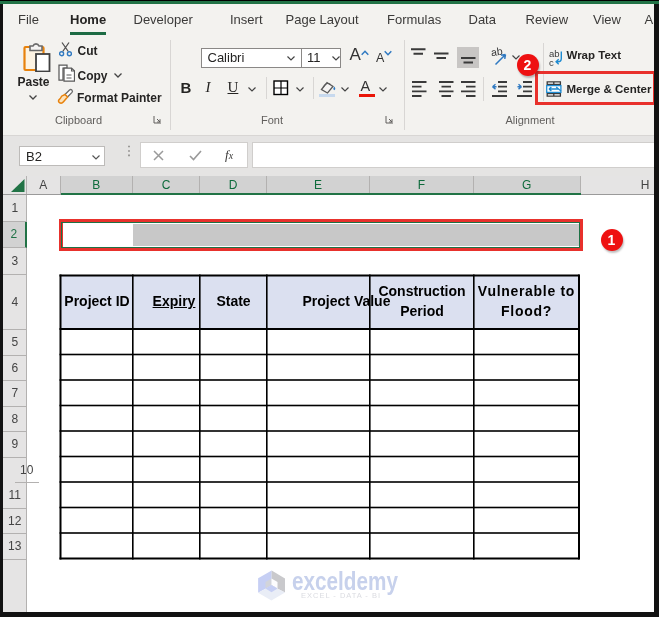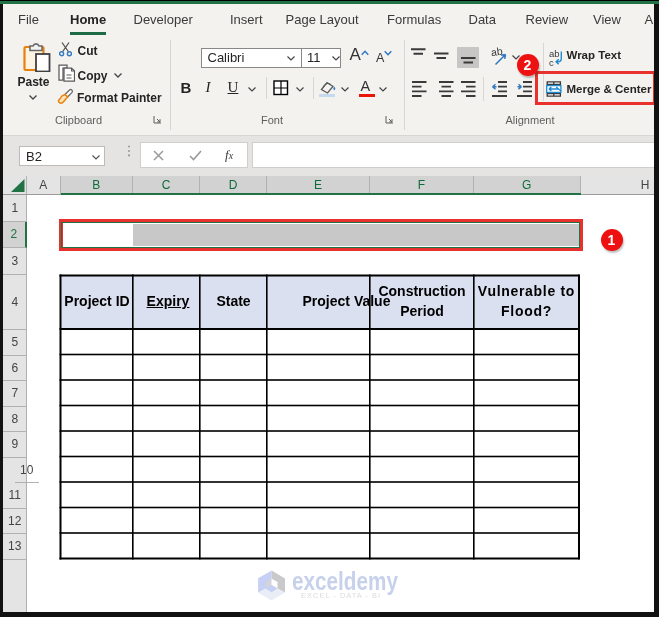--- a/index.html
+++ b/index.html
@@ -286,21 +286,21 @@
         <rect x="59.5" y="404.7" width="520" height="1.6"></rect>
         <rect x="59.5" y="430.2" width="520" height="1.6"></rect>
         <rect x="59.5" y="455.7" width="520" height="1.6"></rect>
         <rect x="59.5" y="481.2" width="520" height="1.6"></rect>
         <rect x="59.5" y="506.7" width="520" height="1.6"></rect>
         <rect x="59.5" y="532.2" width="520" height="1.6"></rect>
       </g>
     </svg>
 
     <div class="abs thead" style="left:61.5px;top:291px;width:71px;">Project ID</div>
-    <div class="abs thead" style="left:133px;top:291px;width:70px;text-decoration:underline;">Expiry</div>
+    <div class="abs thead" style="left:139px;top:291px;width:70px;text-decoration:underline;">Expiry</div>
     <div class="abs thead" style="left:200px;top:291px;width:67px;">State</div>
     <div class="abs thead" style="left:267px;top:291px;width:103px;padding-left:28px;">Project Value</div>
     <div class="abs thead" style="left:370px;top:280.5px;width:104px;">Construction Period</div>
     <div class="abs thead" style="left:474px;top:280.5px;width:105px;letter-spacing:0.7px;">Vulnerable to Flood?</div>
 
     <svg class="abs" style="left:248px;top:561px;" width="175" height="45" viewBox="0 0 175 45">
       <g>
         <path d="M23.7 9.5 L10.1 17.2 L10.1 31.8 L23.5 24.4 Z" fill="#c6cff4"></path>
         <path d="M23.7 9.5 L37 17.6 L37 31.5 L23.5 24.4 Z" fill="#c9c9cc"></path>
         <path d="M10.1 31.8 L23.5 24.4 L37 31.5 L23.4 39.6 Z" fill="#e9edf6"></path>

